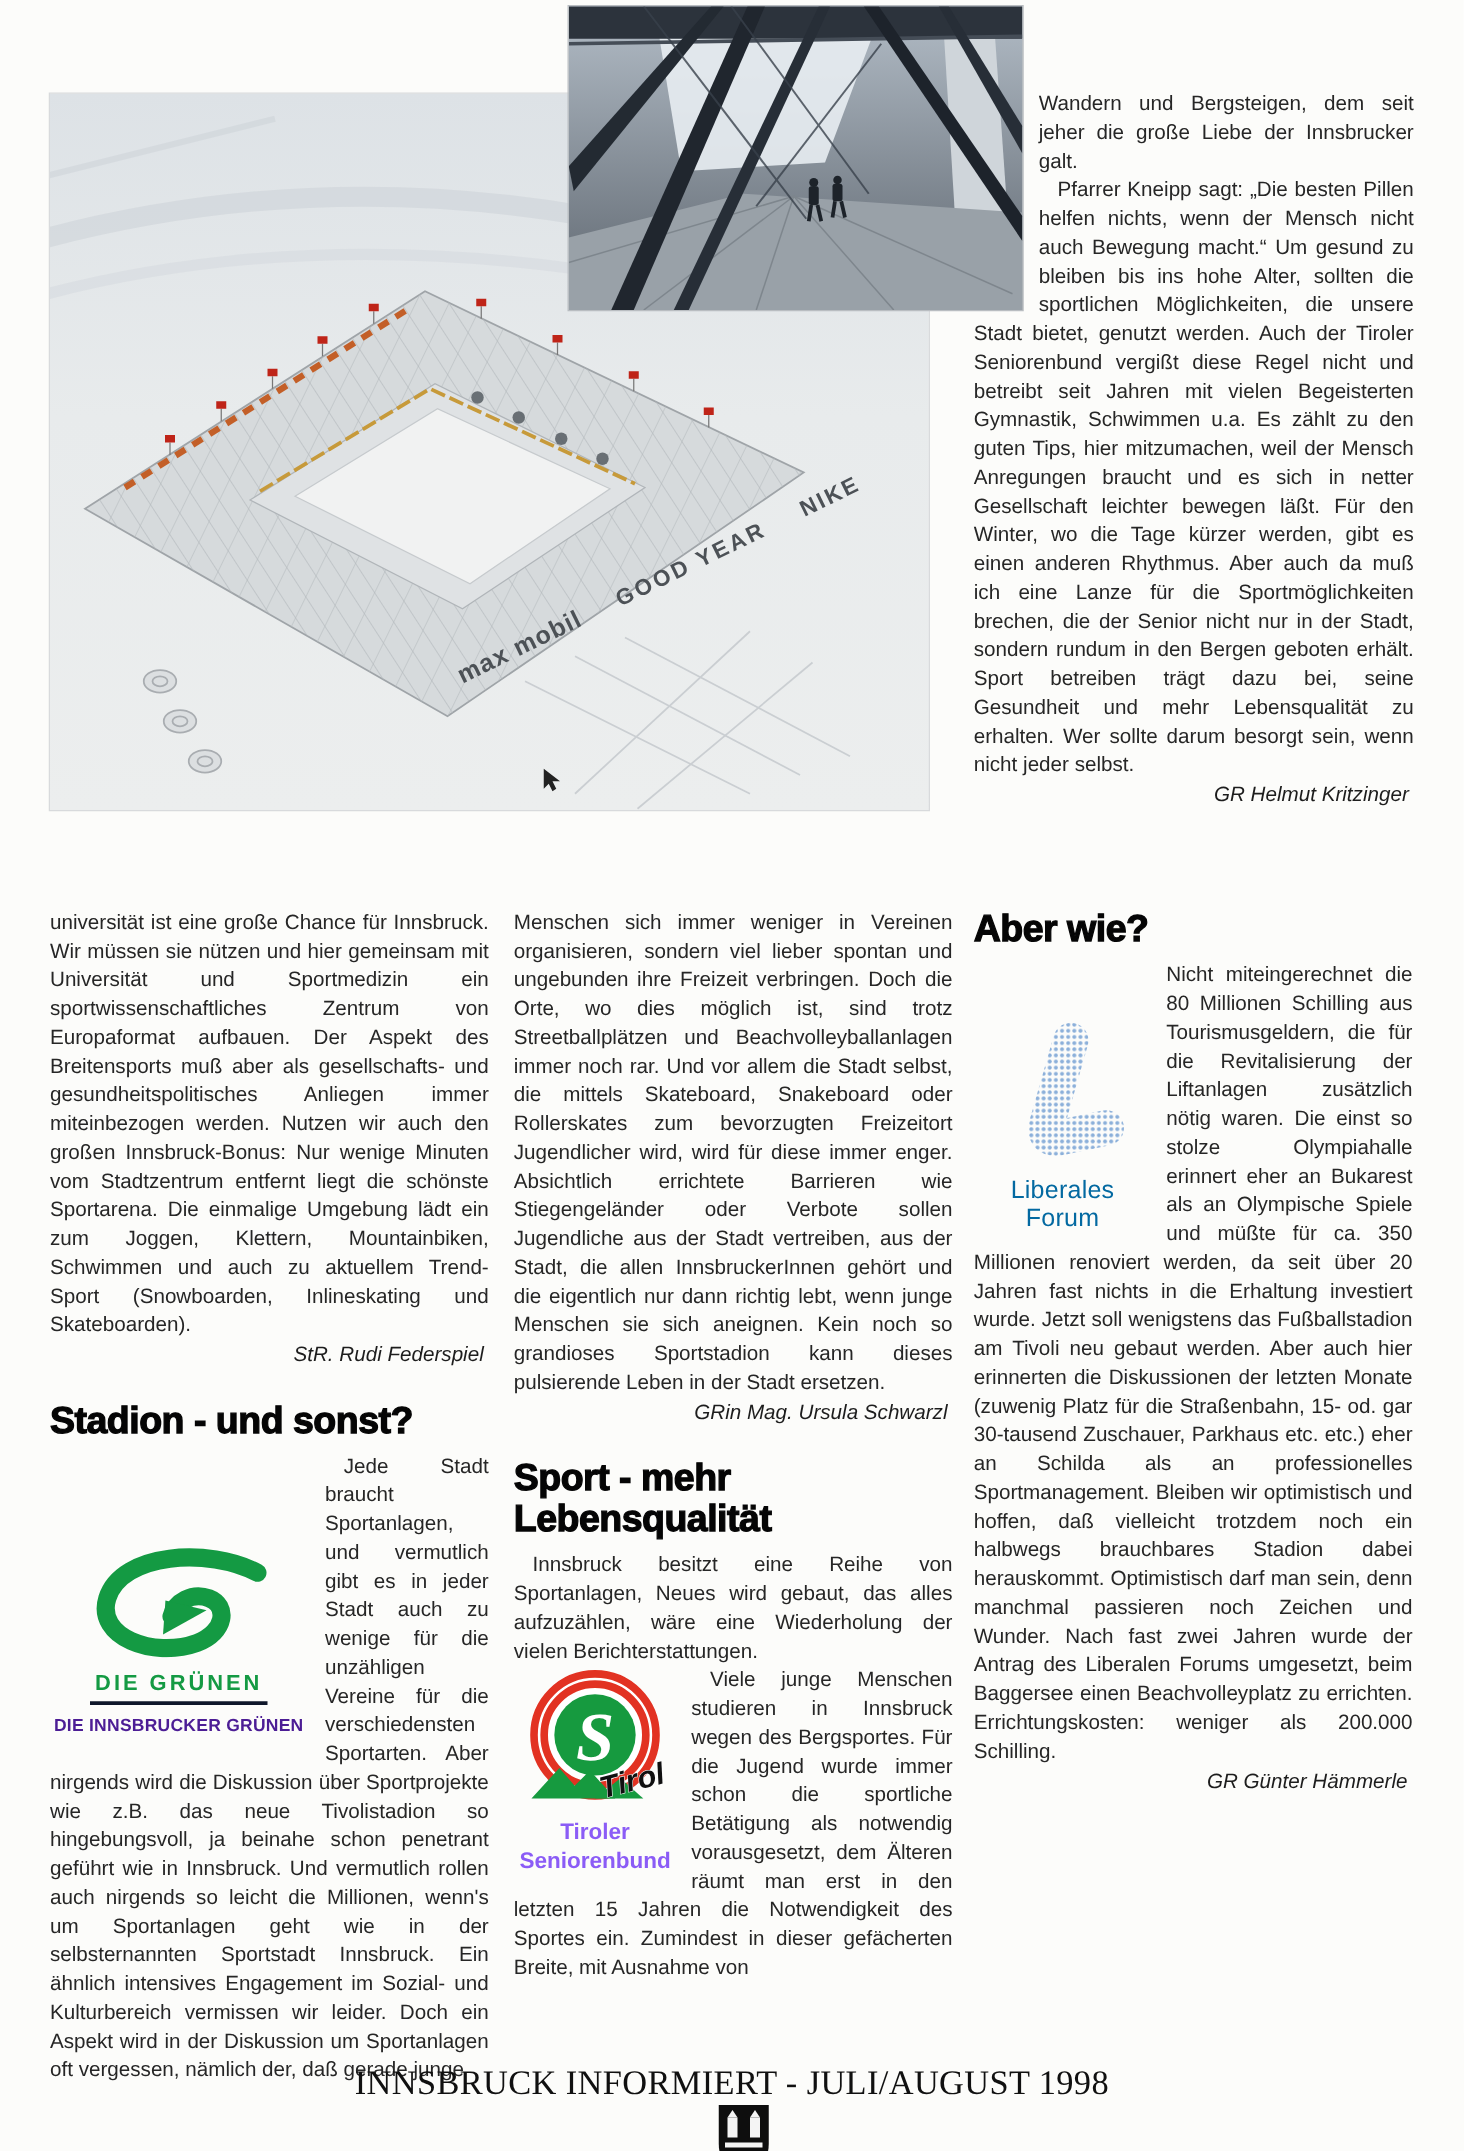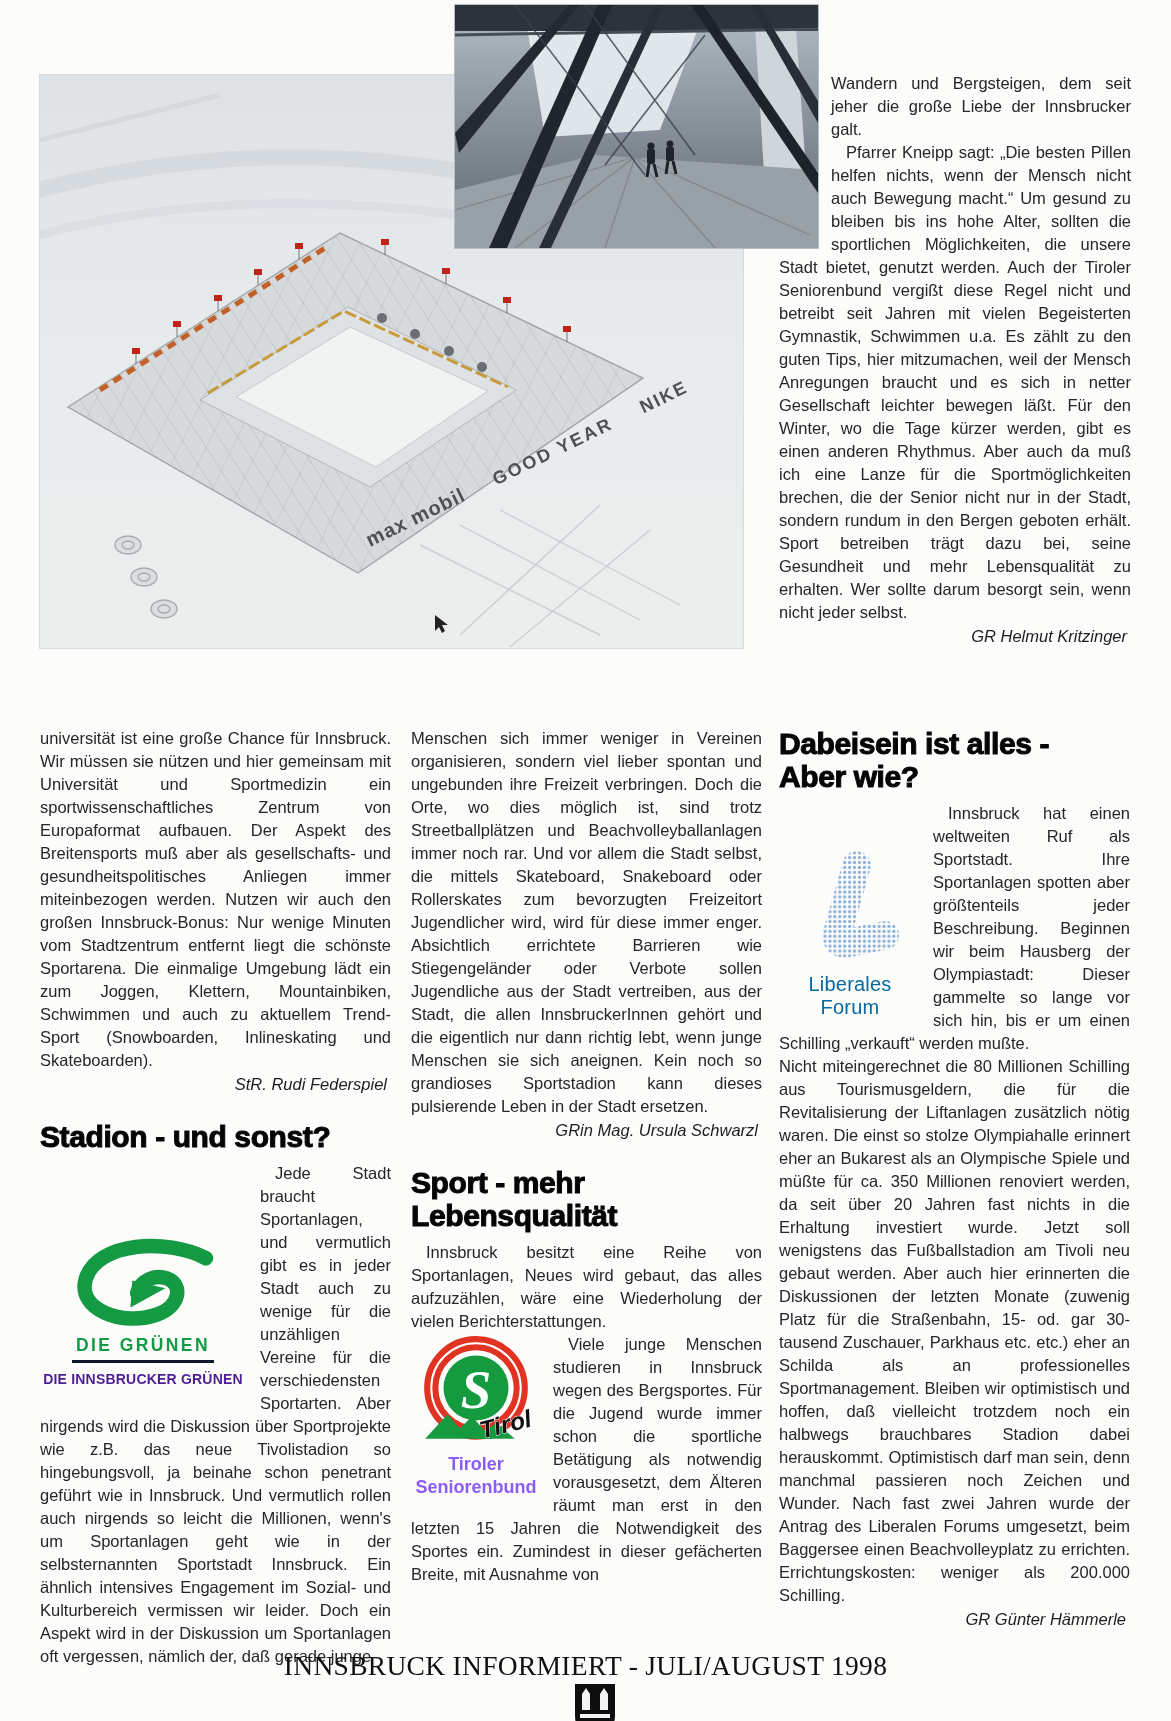--- a/index.html
+++ b/index.html
@@ -239,35 +239,33 @@
         <polygon points="60,102 80,86 98,102" fill="#169a3f"></polygon>
         <text x="66" y="102" transform="rotate(-14 66 102)" font-family="Liberation Sans, sans-serif" font-weight="bold" font-style="italic" font-size="24" fill="#101010" stroke="#ffffff" stroke-width="0.8" paint-order="stroke">Tirol</text>
       </svg>
       <div class="senior-label">Tiroler Seniorenbund</div>
     </div>
     <p class="body-p ind">Viele junge Menschen studieren in Innsbruck wegen des Bergsportes. Für die Jugend wurde immer schon die sportliche Betätigung als notwendig vorausgesetzt, dem Älteren räumt man erst in den letzten 15 Jahren die Notwendigkeit des Sportes ein. Zumindest in dieser gefächerten Breite, mit Ausnahme von</p>
   </div>
 
   <div class="bodycol col-right">
     <h2 class="art" style="margin-top:0;">
-      <div>Dabeisein ist alles -</div>
       <div>Aber wie?</div>
     </h2>
     <div class="liberales-logo">
       <svg width="104" height="116" viewBox="0 0 110 120">
         <defs>
           <pattern id="lfdots" width="5.2" height="5.2" patternUnits="userSpaceOnUse">
             <circle cx="2.6" cy="2.6" r="1.7" fill="#8cb0da"></circle>
           </pattern>
         </defs>
         <path d="M62,16 L42,86 Q38,101 54,98 L92,90" fill="none" stroke="url(#lfdots)" stroke-width="30" stroke-linecap="round" stroke-linejoin="round"></path>
       </svg>
       <div class="liberales-label">Liberales Forum</div>
     </div>
-    <p class="body-p ind">Innsbruck hat einen weltweiten Ruf als Sportstadt. Ihre Sportanlagen spotten aber größtenteils jeder Beschreibung. Beginnen wir beim Hausberg der Olympiastadt: Dieser gammelte so lange vor sich hin, bis er um einen Schilling „verkauft“ werden mußte.</p>
     <p class="body-p">Nicht miteingerechnet die 80 Millionen Schilling aus Tourismusgeldern, die für die Revitalisierung der Liftanlagen zusätzlich nötig waren. Die einst so stolze Olympiahalle erinnert eher an Bukarest als an Olympische Spiele und müßte für ca. 350 Millionen renoviert werden, da seit über 20 Jahren fast nichts in die Erhaltung investiert wurde. Jetzt soll wenigstens das Fußballstadion am Tivoli neu gebaut werden. Aber auch hier erinnerten die Diskussionen der letzten Monate (zuwenig Platz für die Straßenbahn, 15- od. gar 30-tausend Zuschauer, Parkhaus etc. etc.) eher an Schilda als an professionelles Sportmanagement. Bleiben wir optimistisch und hoffen, daß vielleicht trotzdem noch ein halbwegs brauchbares Stadion dabei herauskommt. Optimistisch darf man sein, denn manchmal passieren noch Zeichen und Wunder. Nach fast zwei Jahren wurde der Antrag des Liberalen Forums umgesetzt, beim Baggersee einen Beachvolleyplatz zu errichten. Errichtungskosten: weniger als 200.000 Schilling.</p>
     <div class="sig">GR Günter Hämmerle</div>
   </div>
 
   <div class="footer">
     <span class="footer-title">INNSBRUCK INFORMIERT - JULI/AUGUST 1998</span>
     <span class="footer-shield">
       <svg width="46" height="58" viewBox="0 0 46 58">
         <path d="M3,2 H43 V33 C43,48 34,54.5 23,56 C12,54.5 3,48 3,33 Z" fill="#0e0e0e"></path>
         <rect x="10" y="12" width="8" height="16" fill="#f4f4f4"></rect>

